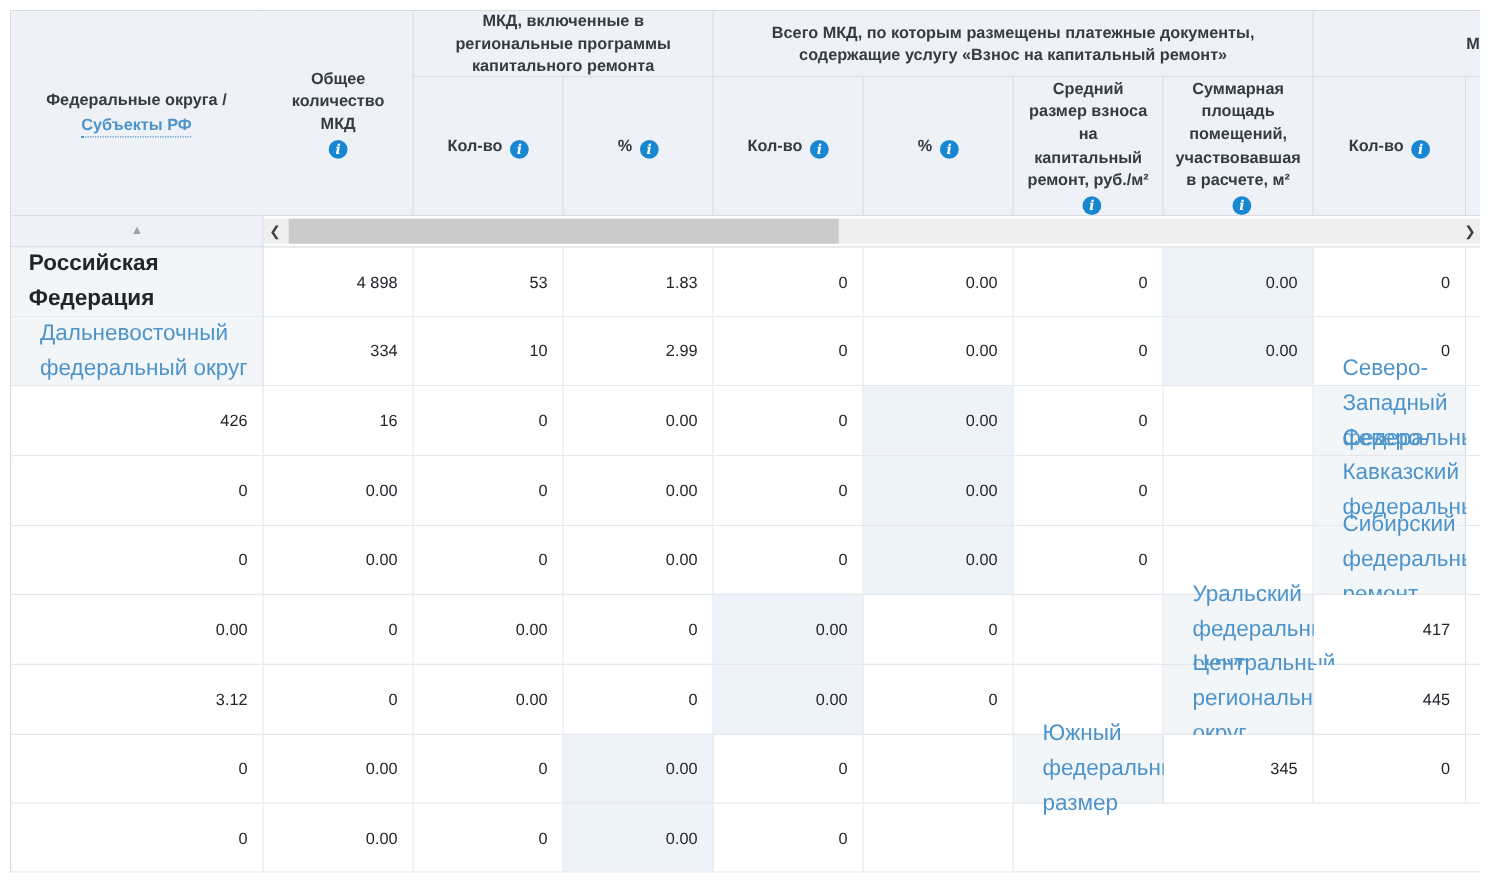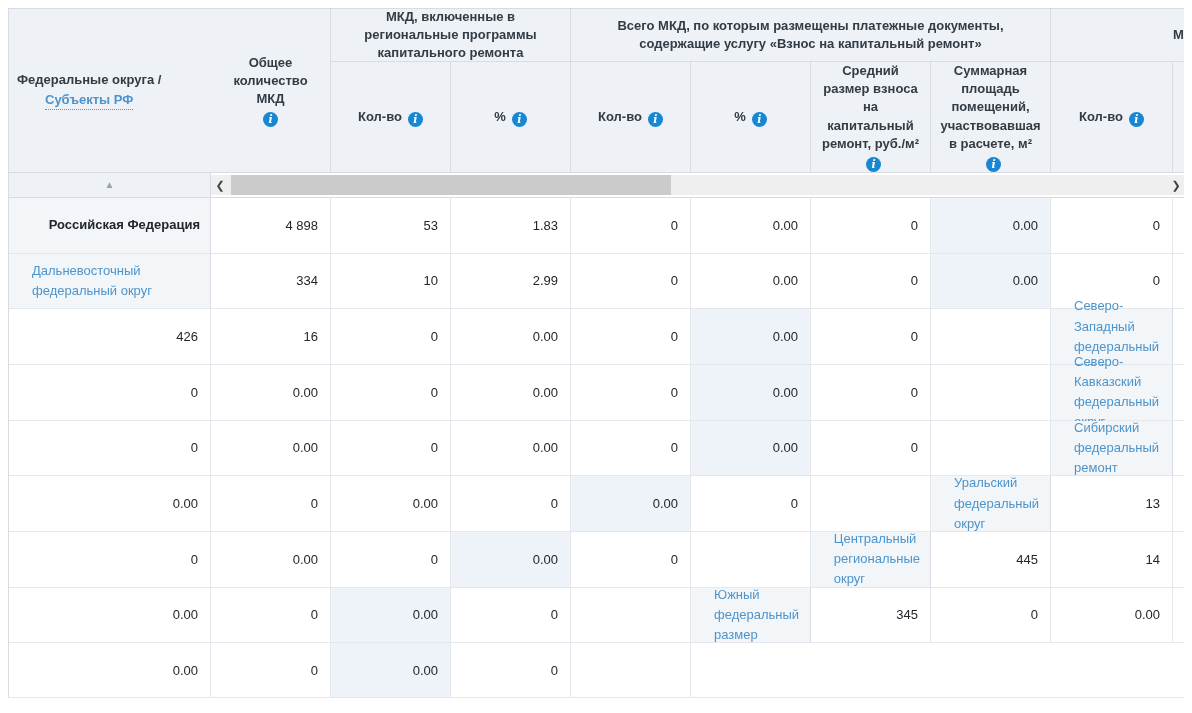--- a/index.html
+++ b/index.html
@@ -44,21 +44,21 @@
     border-bottom:1px solid var(--line-hdr);
     box-sizing:border-box;
     display:flex;align-items:center;justify-content:center;
     text-align:center;
     font-size:13px;font-weight:bold;color:var(--text-hdr);
     line-height:1.4;
     padding:4px 9px;
   }
   .c-corner{
     grid-area:1 / 1 / 3 / 2;
-    justify-content:flex-start;text-align:left;padding-left:8px;
+    justify-content:flex-start;text-align:left;padding-left:28px;
     border-right:none;
   }
   .c-total{ grid-area:1 / 2 / 3 / 3; flex-direction:column; }
   .c-total .info{ margin-left:0;margin-top:4px; }
   .g1{ grid-area:1 / 3 / 2 / 5; }
   .g2{ grid-area:1 / 5 / 2 / 9; }
   .g3{ grid-area:1 / 9 / 2 / 11; }
   .subjects-link{
     color:var(--link);font-weight:bold;cursor:pointer;
     border-bottom:1px dotted var(--link);
@@ -96,21 +96,21 @@
     background:var(--thumb);cursor:pointer;
   }
   
   .rc-label{
     background:var(--col1-bg);
     border-right:1px solid var(--line-hdr);
     border-bottom:1px solid var(--line-data);
     box-sizing:border-box;
     display:flex;align-items:center;
     padding:8px 10px 8px 14px;
-    font-size:13px;line-height:1.55;justify-content:flex-end;
+    font-size:18px;line-height:1.55;
   }
   .fed-name{ font-weight:bold;color:var(--text-data); }
   .district-link{ color:var(--link);cursor:pointer;text-decoration:none;padding-left:9px; }
   .rc-val{
     background:#ffffff;
     border-right:1px solid var(--line-data);
     border-bottom:1px solid var(--line-data);
     box-sizing:border-box;
     display:flex;align-items:center;justify-content:flex-end;
     padding-right:12px;
@@ -256,20 +256,21 @@
       <div class="rc-val">0.00</div>
       <div class="rc-val">0</div>
       <div class="rc-val">0.00</div>
       <div class="rc-val">0</div>
       <div class="rc-val tint">0.00</div>
       <div class="rc-val">0</div>
       <div class="rc-val filler"></div>
       <div class="rc-label">
         <span class="district-link">Уральский федеральный округ</span>
       </div>
+      <div class="rc-val">417</div>
       <div class="rc-val">13</div>
       <div class="rc-val">3.12</div>
       <div class="rc-val">0</div>
       <div class="rc-val">0.00</div>
       <div class="rc-val">0</div>
       <div class="rc-val tint">0.00</div>
       <div class="rc-val">0</div>
       <div class="rc-val filler"></div>
       <div class="rc-label">
         <span class="district-link">Центральный региональные округ</span>

